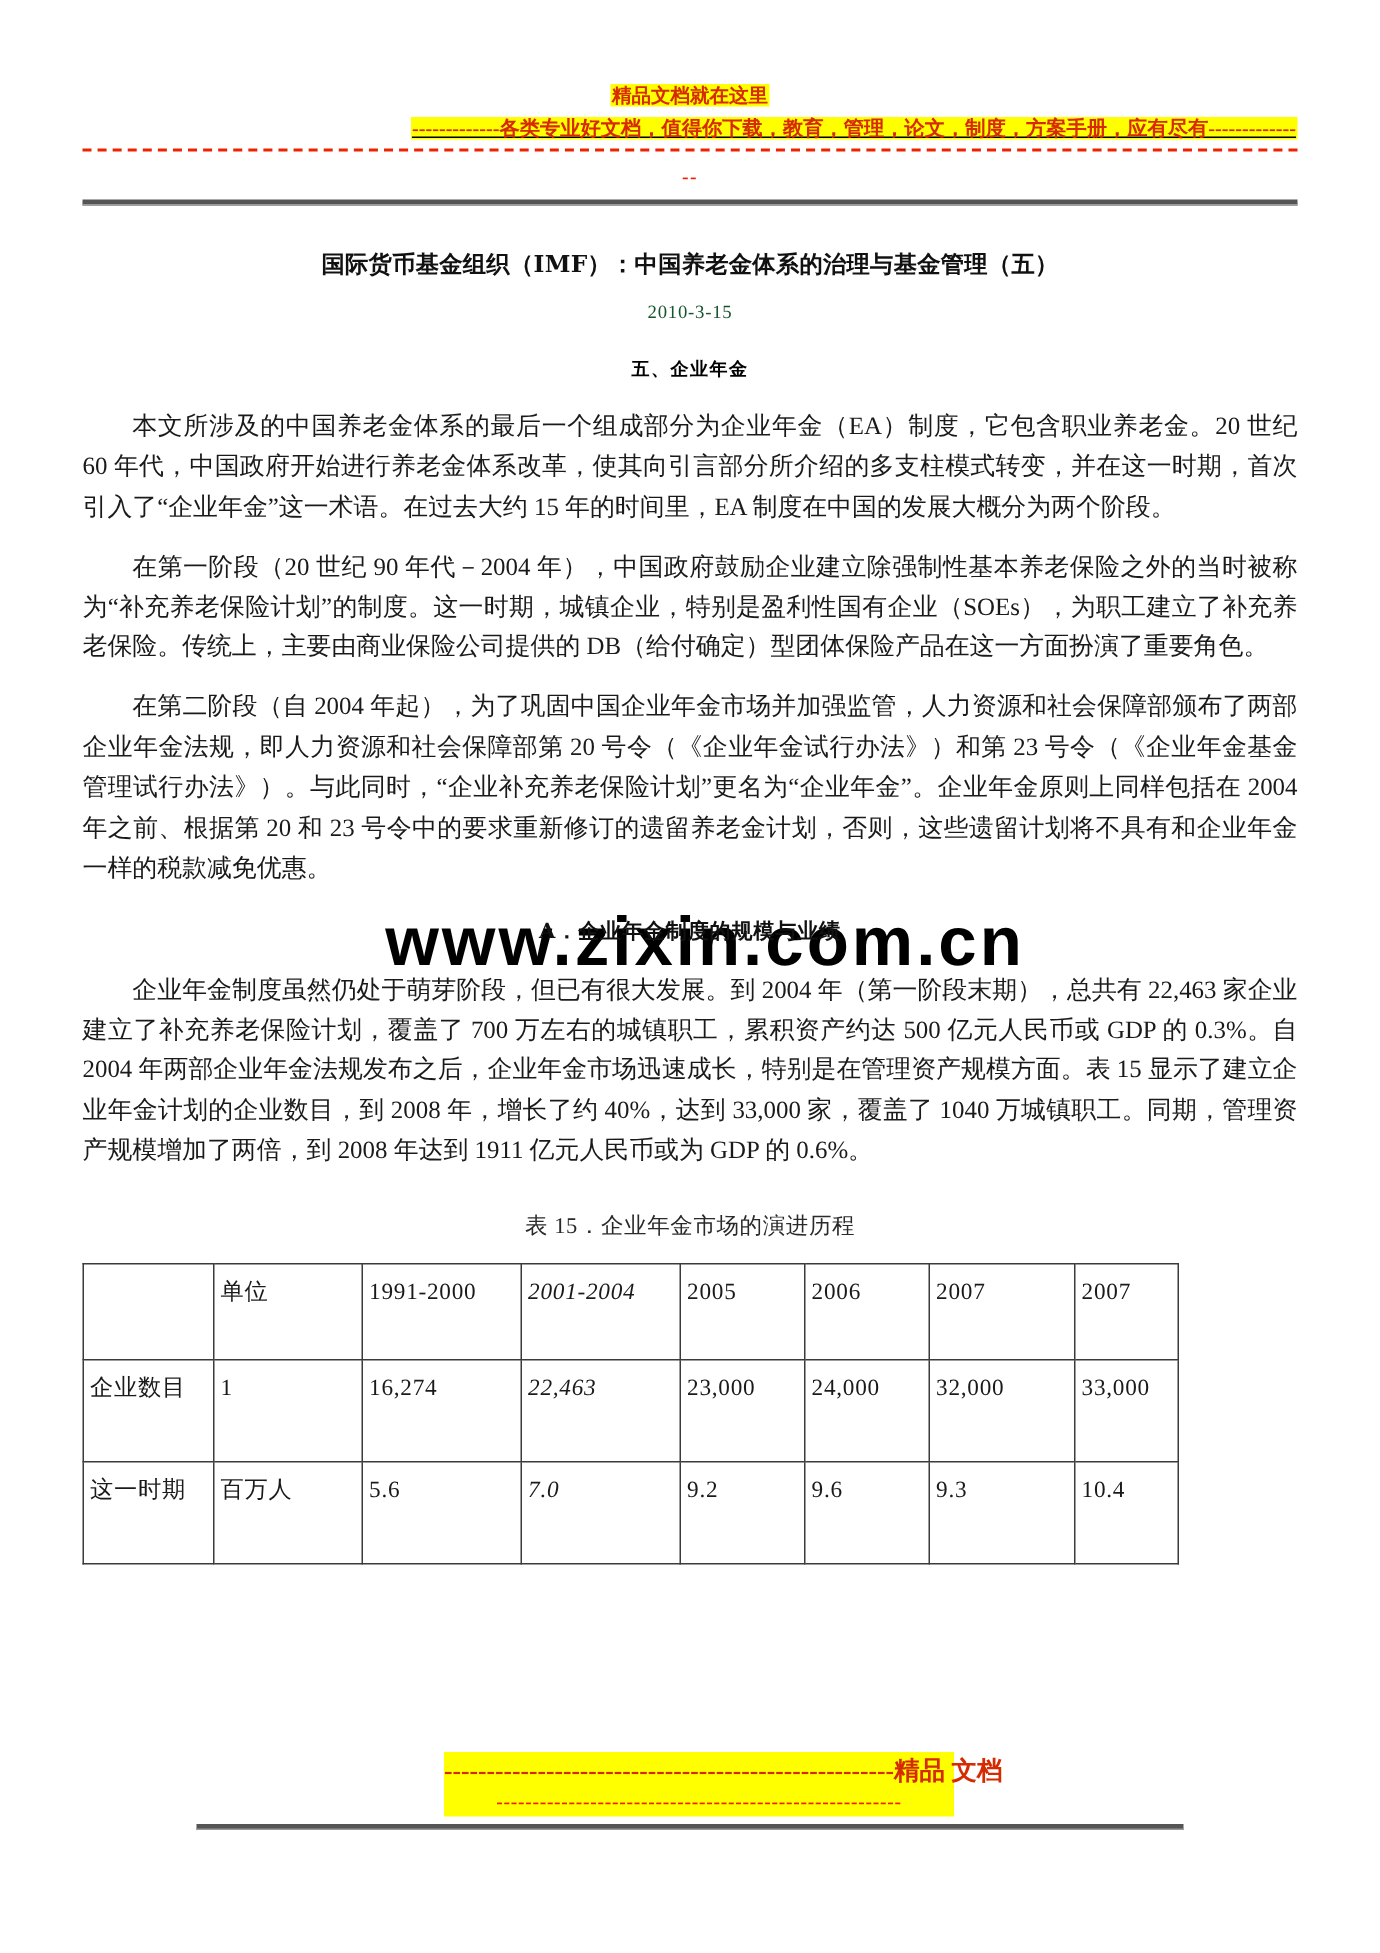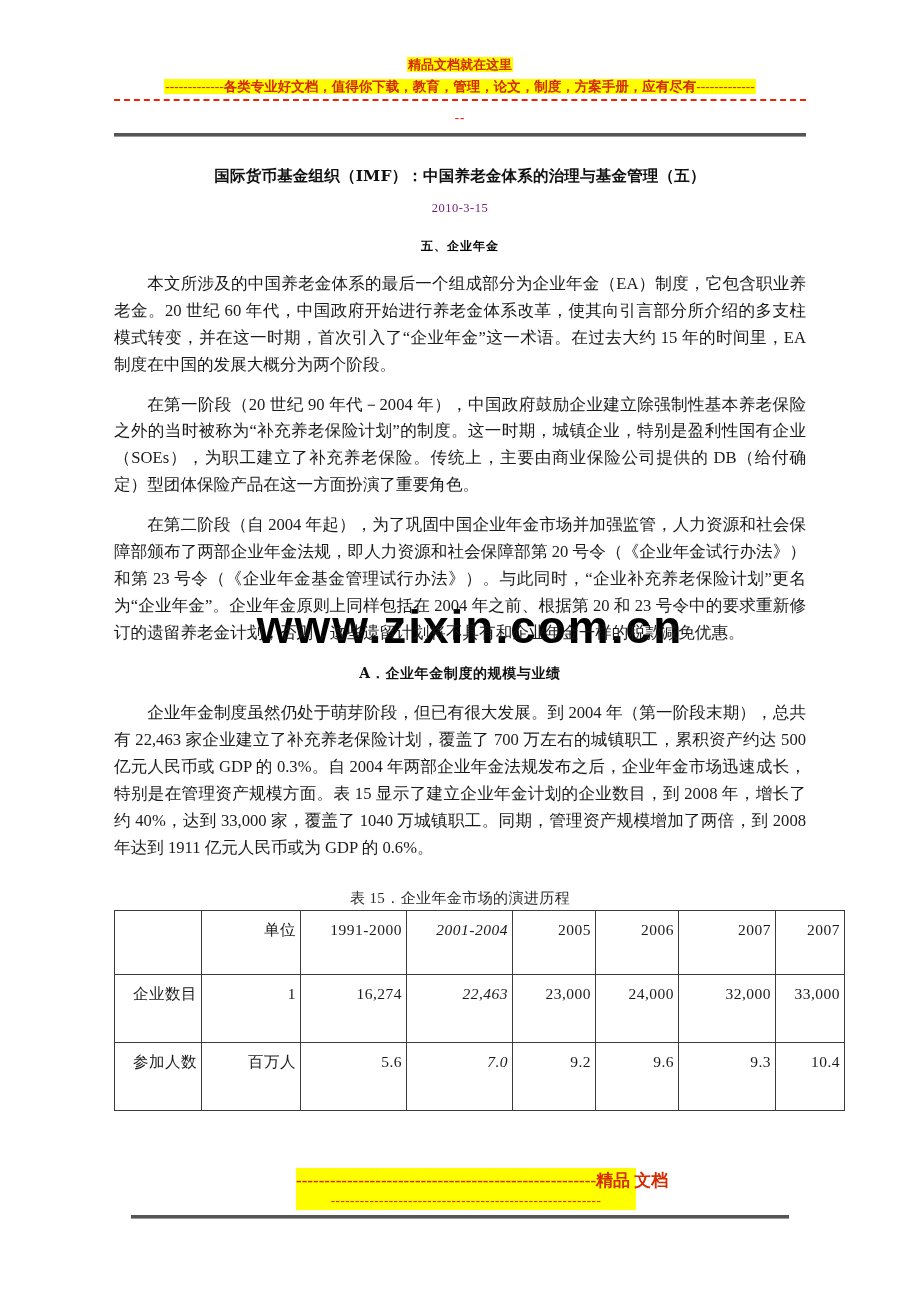--- a/index.html
+++ b/index.html
@@ -32,39 +32,40 @@
     letter-spacing: 2px;
     color: #000000;
     white-space: nowrap;
     pointer-events: none;
     z-index: 0;
   }
   
   .content {
     position: relative;
     z-index: 2;
-    padding: 0 114px;
+    padding: 0 55px;
   }
   
   .promo {
     padding-top: 54px;
     text-align: center;
     line-height: 1.22;
   }
   .promo-line1 {
     color: #d62a00;
     font-family: "Liberation Serif", "DejaVu Serif", serif;
     font-size: 13px;
     font-weight: 700;
     background: #ffff00;
     padding: 0 1px;
   }
   .promo-line2-wrap {
     margin-top: 2px;
-    text-align: center;
+    text-align: right;
+    text-decoration: underline;
   }
   .promo-line2 {
     color: #d62a00;
     font-family: "Liberation Serif", "DejaVu Serif", serif;
     font-size: 13.5px;
     font-weight: 700;
     background: #ffff00;
     padding: 0 1px;
     white-space: nowrap;
     letter-spacing: 0px;
@@ -99,21 +100,21 @@
     font-size: 15.5px;
     font-weight: 700;
     letter-spacing: 0.2px;
     color: #111;
   }
   .doc-date {
     margin-top: 14px;
     text-align: center;
     font-family: "Liberation Serif", "DejaVu Serif", serif;
     font-size: 12.5px;
-    color: #701a75;
+    color: #14532d;
     letter-spacing: 0.5px;
   }
   .section-title {
     margin-top: 22px;
     text-align: center;
     font-family: "DejaVu Serif", "Liberation Serif", serif;
     font-size: 12px;
     font-weight: 700;
     letter-spacing: 1px;
     color: #000000;
@@ -138,37 +139,37 @@
     line-height: 1.62;
     text-align: justify;
     text-justify: inter-character;
     color: #1a1a1a;
     letter-spacing: 0px;
   }
   p.body:first-of-type { padding-top: 16px; }
   
   .table-caption {
     margin-top: 27px;
-    margin-bottom: 2px;
+    margin-bottom: 15px;
     text-align: center;
     font-family: "Liberation Serif", "DejaVu Serif", serif;
     font-size: 15px;
     color: #2a2a2a;
     letter-spacing: 0.4px;
   }
   
   table.data {
     border-collapse: collapse;
     width: 658px;
     table-layout: fixed;
     margin: 0;
   }
   table.data td {
     border: 1px solid #3b3b3b;
-    text-align: right;
+    text-align: left;
     vertical-align: top;
     font-family: "Liberation Serif", "DejaVu Serif", serif;
     font-size: 15.5px;
     line-height: 1.75;
     color: #1a1a1a;
     padding: 5px 4px 6px 4px;
     word-wrap: break-word;
     overflow-wrap: break-word;
     letter-spacing: 0.5px;
   }
@@ -276,21 +277,21 @@
           <td class="c0">企业数目</td>
           <td class="c1">1</td>
           <td class="c2">16,274</td>
           <td class="c3">22,463</td>
           <td class="c4">23,000</td>
           <td class="c5">24,000</td>
           <td class="c6">32,000</td>
           <td class="c7">33,000</td>
         </tr>
         <tr class="r-body">
-          <td class="c0">参加人数</td>
+          <td class="c0">这一时期</td>
           <td class="c1">百万人</td>
           <td class="c2">5.6</td>
           <td class="c3">7.0</td>
           <td class="c4">9.2</td>
           <td class="c5">9.6</td>
           <td class="c6">9.3</td>
           <td class="c7">10.4</td>
         </tr>
       </tbody>
     </table>

